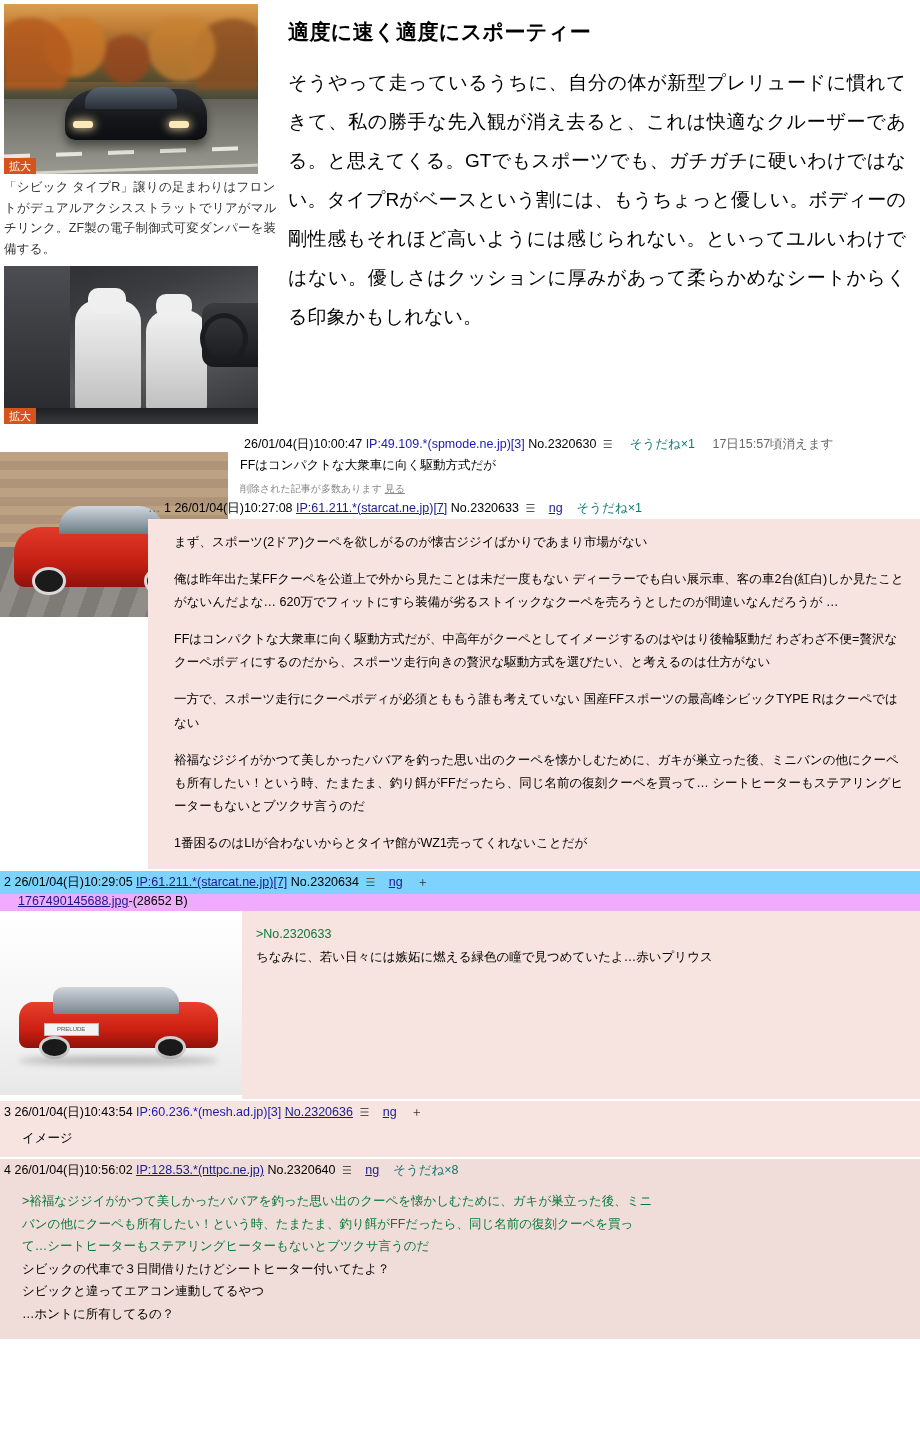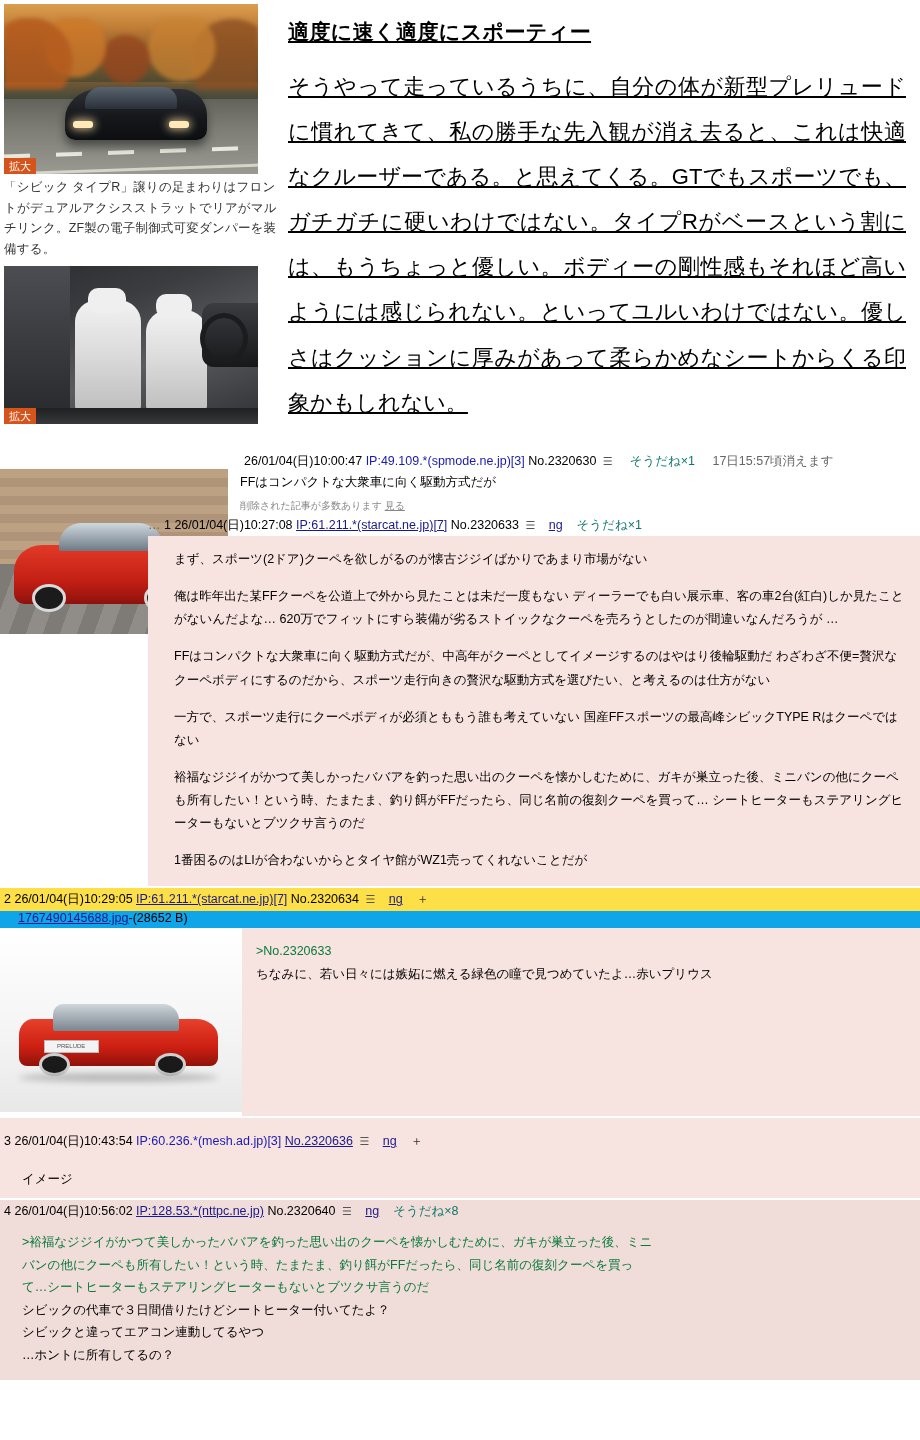--- a/index.html
+++ b/index.html
@@ -60,31 +60,30 @@
     font-size: 12.5px;
     line-height: 1.65;
     color: #333;
     margin-top: 3px;
     letter-spacing: 0.2px;
   }
   .textcol {
     flex: 1 1 auto;
     padding: 0 14px 0 26px;
     box-sizing: border-box;
-    text-decoration: underline;
   }
   .headline {
     font-size: 21px;
     font-weight: bold;
     margin: 18px 0 18px 0;
     letter-spacing: 0.4px;
     font-family: "Liberation Sans", sans-serif;
   }
   .body-par {
-    font-size: 22px;
+    font-size: 19px;
     line-height: 2.05;
     margin: 0 0 22px 0;
     text-align: justify;
     letter-spacing: 0.1px;
   }
 
   
   .car1 {
     width: 100%; height: 100%;
     background:
@@ -288,23 +287,23 @@
     background: #f7e3df;
     margin-left: 148px;
     padding: 12px 16px 14px 26px;
     line-height: 1.85;
   }
   #post1 .pbody p { margin: 0 0 14px 0; }
   #post1 .pbody p:last-child { margin-bottom: 0; }
 
   
   #post2 { margin-top: 2px; }
-  #post2 .meta { background: #fde047; padding: 3px 4px; }
+  #post2 .meta { background: #7dd3fc; padding: 3px 4px; }
   #post2 .filerow {
-    background: #0ea5e9;
+    background: #f0abfc;
     padding: 0 4px 3px 18px;
     font-size: 12.5px;
   }
   #post2 .content {
     display: flex;
     align-items: flex-start;
   }
   #post2 .photo2 {
     width: 242px; height: 180px;
     flex: 0 0 242px;
@@ -356,21 +355,21 @@
   #post2 .txt2 {
     flex: 1 1 auto;
     background: #f7e3df;
     align-self: stretch;
     padding: 12px 10px 10px 14px;
     line-height: 1.8;
   }
 
   
   #post3 { margin-top: 2px; }
-  #post3 .meta { background: #f7e3df; padding: 15px 4px; }
+  #post3 .meta { background: #f7e3df; padding: 3px 4px; }
   #post3 .pbody { background:#f7e3df; padding: 6px 4px 10px 22px; }
 
   
   #post4 { margin-top: 2px; }
   #post4 .meta { background: #f0dcd8; padding: 3px 4px; }
   #post4 .pbody {
     background: #f0dcd8;
     padding: 8px 4px 14px 22px;
     line-height: 1.8;
   }

